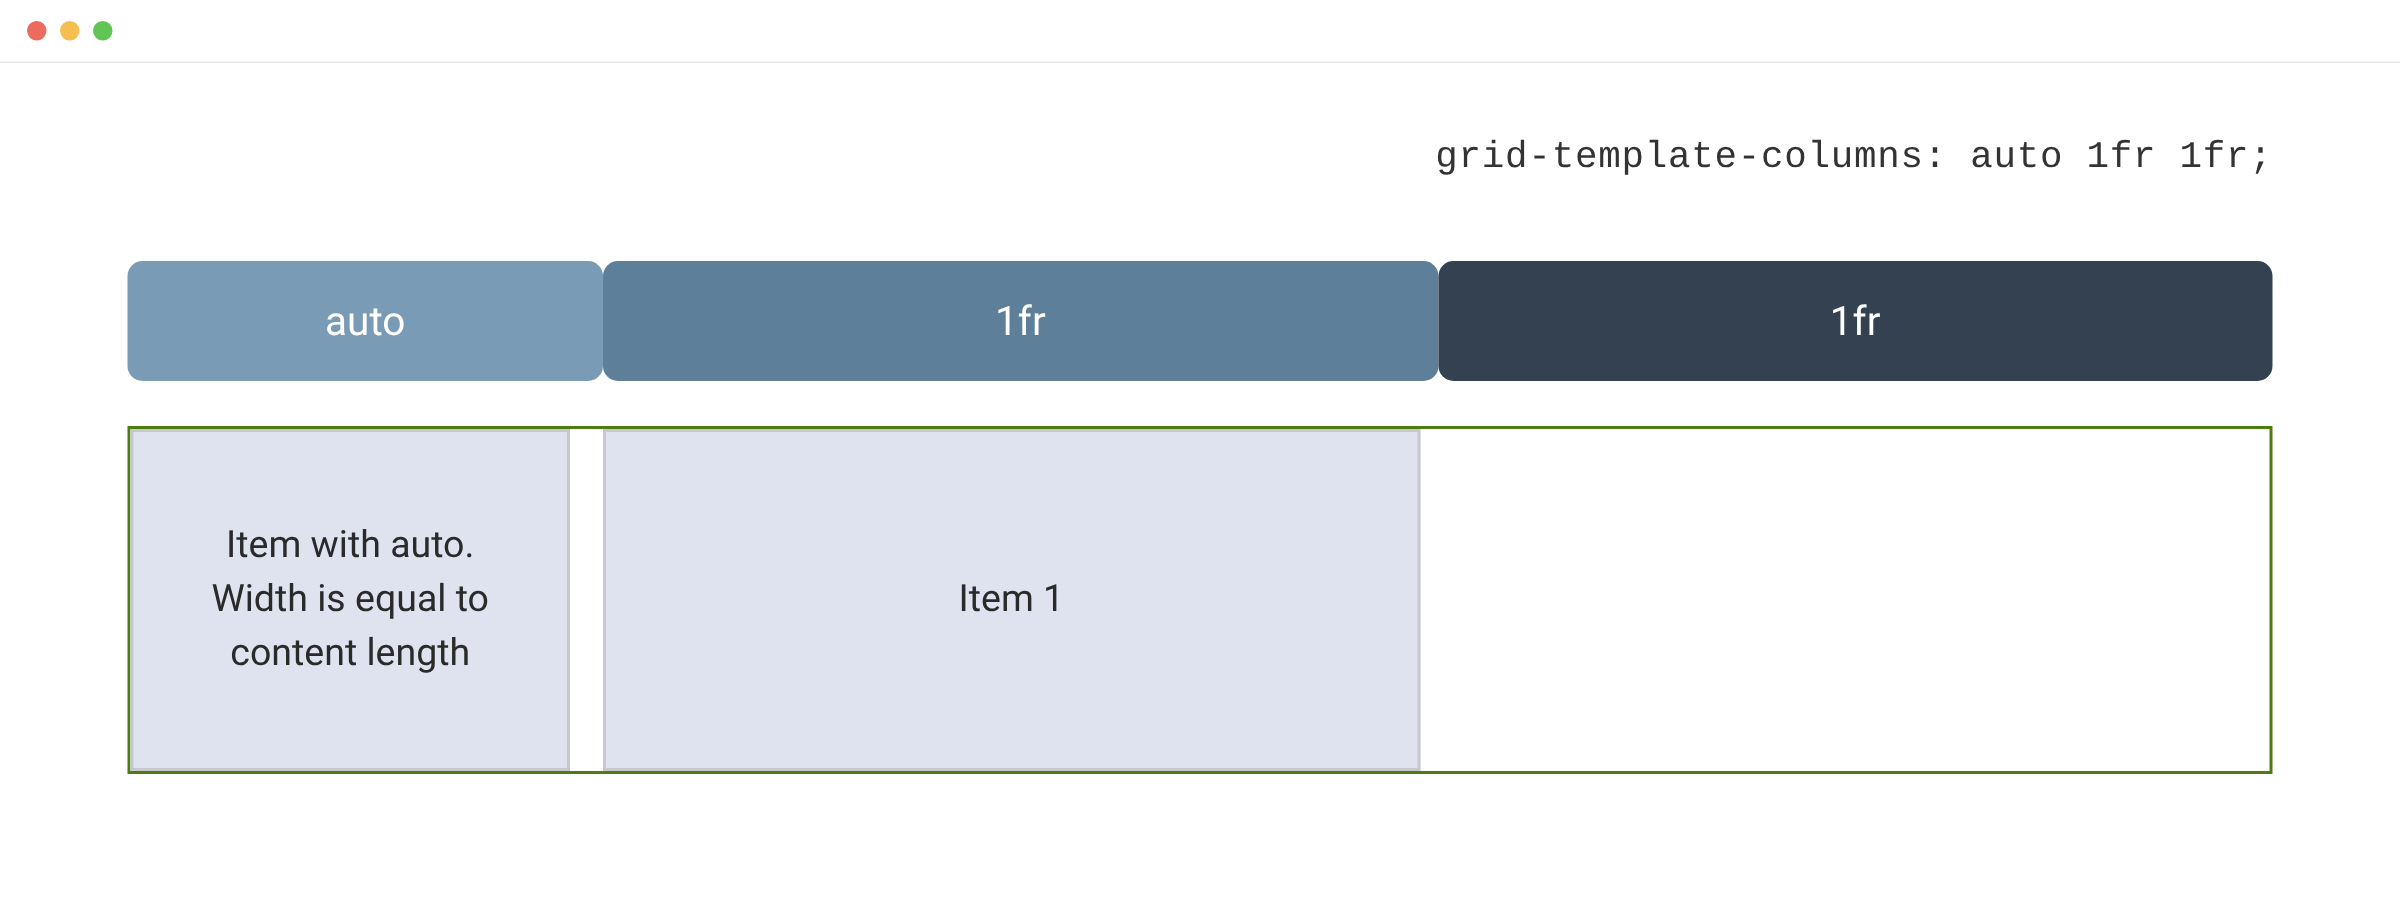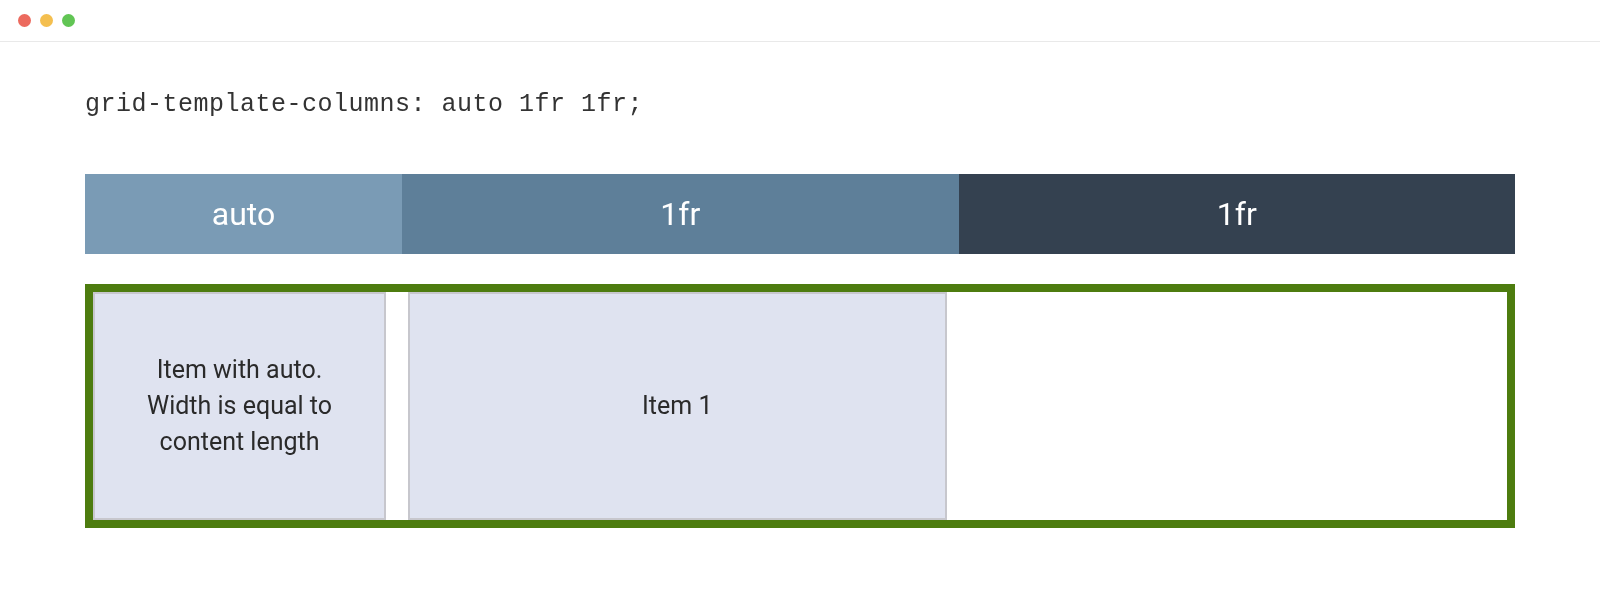--- a/index.html
+++ b/index.html
@@ -32,48 +32,49 @@
     .tl-green { background: #61c554; }
 
     .content {
       padding: 48px 85px 0 85px;
     }
 
     .code-line {
       font-family: "SFMono-Regular", Consolas, "Liberation Mono", Menlo, monospace;
       font-size: 25px;
       color: #333333;
-      text-align: left;
+      text-align: right;
       margin-bottom: 55px;
       letter-spacing: 0.5px;
     }
 
     .header-row {
       display: grid;
       grid-template-columns: 317px 1fr 1fr;
       margin-bottom: 30px;
     }
     .header-cell {
       display: flex;
       align-items: center;
       justify-content: center;
       height: 80px;
       color: #ffffff;
-      font-size: 32px;
+      font-size: 27px;
       font-weight: 400;
+      border-radius: 10px;
     }
     .hc-1 { background: #7a9bb5; }
     .hc-2 { background: #5e7f99; }
     .hc-3 { background: #344150; }
 
     .grid-row {
       display: grid;
       grid-template-columns: auto 1fr 1fr;
       gap: 22px;
-      border: 8px solid #4d7c0f;
+      border: 2px solid #4d7c0f;
       padding: 0;
     }
     .grid-item {
       background: #dfe3f0;
       border: 2px solid #c7c7cd;
       height: 228px;
       display: flex;
       align-items: center;
       justify-content: center;
       text-align: center;

